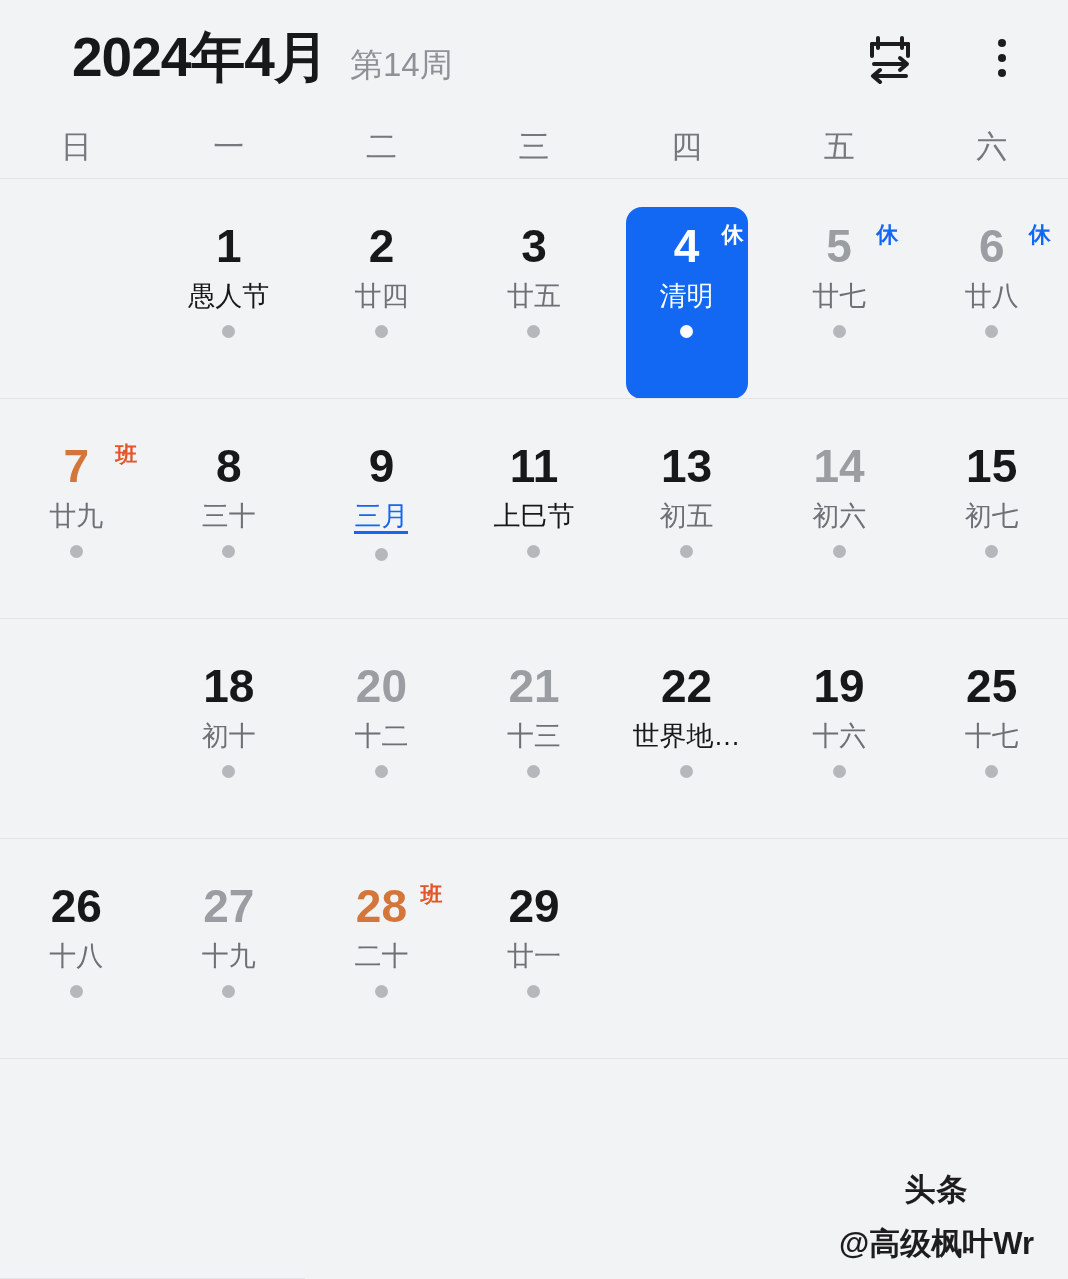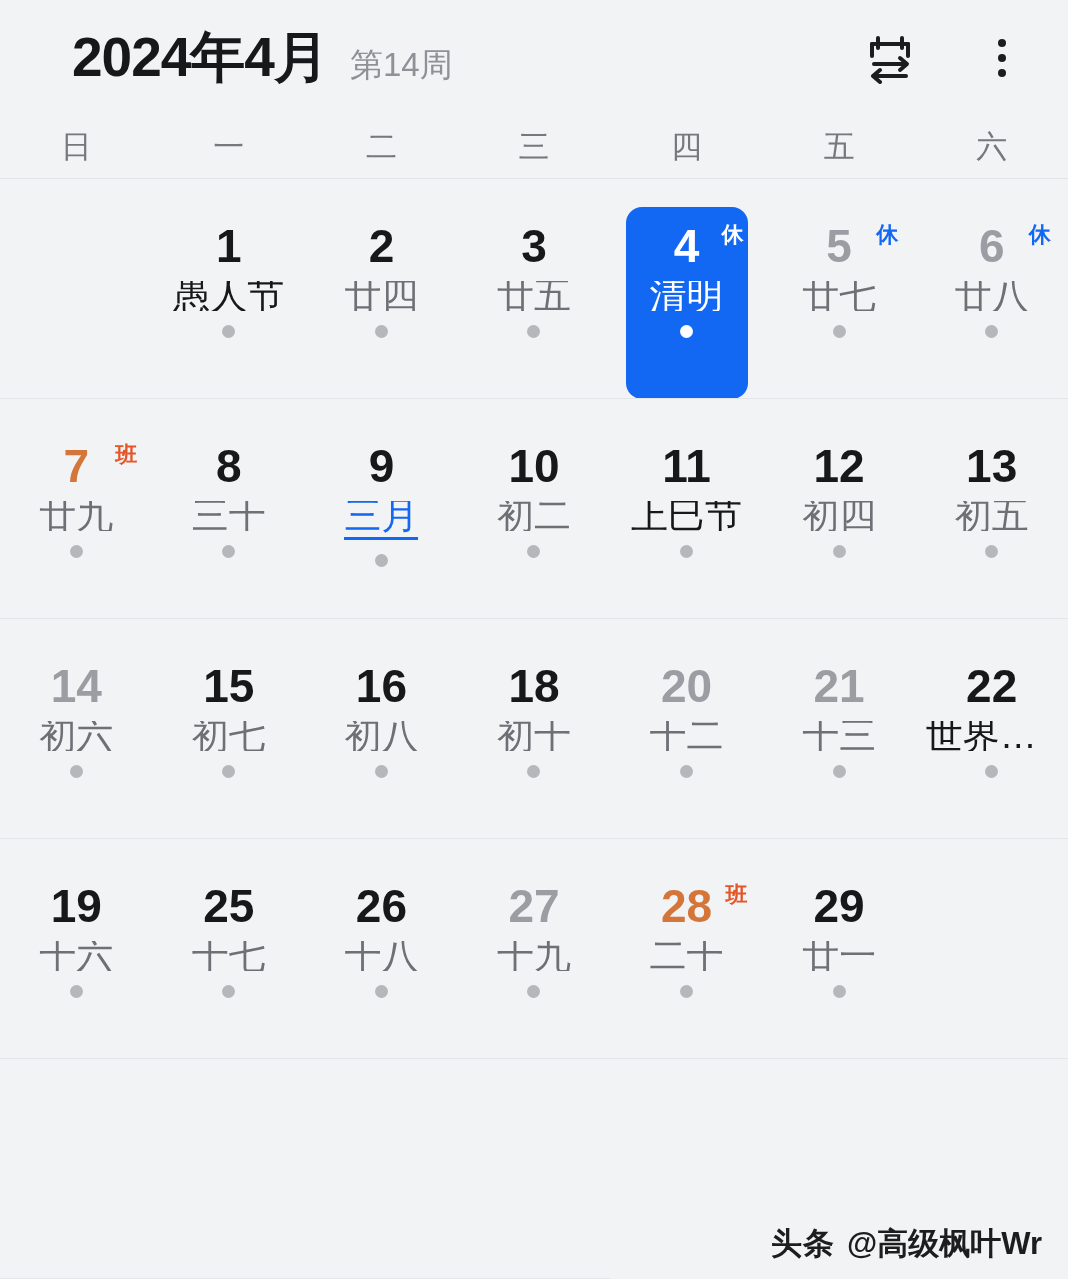--- a/index.html
+++ b/index.html
@@ -141,40 +141,40 @@
     color: #9a9da2;
     font-weight: bold;
   }
   .daynum.sel {
     color: #ffffff;
   }
   .daynum.workday {
     color: #d4763a;
   }
   .lunar {
-    font-size: 37px;
+    font-size: 27px;
     color: #6d7075;
     margin-top: 10px;
     line-height: 30px;
     max-width: 132px;
     white-space: nowrap;
     overflow: hidden;
     text-overflow: ellipsis;
     text-align: center;
   }
   .lunar.dark {
     color: #17181a;
   }
   .lunar.sel {
     color: #ffffff;
   }
   .lunar.accent {
     color: #1268f3;
     border-bottom: 3px solid #1268f3;
-    padding-bottom: 6px;
+    padding-bottom: 0;
   }
   .dot {
     width: 13px;
     height: 13px;
     border-radius: 50%;
     background: #b5b7bb;
     margin-top: 14px;
   }
   .dot.sel {
     background: #ffffff;
@@ -195,28 +195,29 @@
     right: 4px;
   }
   .badge.work {
     color: #e2562a;
     right: 0px;
   }
 
   
   .watermark {
     position: absolute;
-    right: 26px;
+    right: 34px;
     bottom: 14px;
     display: flex;
     align-items: center;
     gap: 12px;
     font-size: 31px;
     font-weight: bold;
     color: #1d1d1f;
+    flex-direction: column;
   }
   .wm-logo {
     font-size: 31px;
     font-weight: bold;
     color: #1d1d1f;
     letter-spacing: 1px;
   }
 </style>
 </head>
 <body>
@@ -335,44 +336,28 @@
       <div class="cell">
         <div class="cell-inner">
           <div class="daynum">9</div>
           <div class="lunar accent">三月</div>
           <div class="dot"></div>
         </div>
         <div class="row-sep"></div>
       </div>
       <div class="cell">
         <div class="cell-inner">
-          <div class="daynum">10</div>
-          <div class="lunar">初二</div>
-          <div class="dot"></div>
-        </div>
-        <div class="row-sep"></div>
-      </div>
-      <div class="cell">
-        <div class="cell-inner">
           <div class="daynum">11</div>
           <div class="lunar dark">上巳节</div>
           <div class="dot"></div>
         </div>
         <div class="row-sep"></div>
       </div>
       <div class="cell">
         <div class="cell-inner">
-          <div class="daynum">12</div>
-          <div class="lunar">初四</div>
-          <div class="dot"></div>
-        </div>
-        <div class="row-sep"></div>
-      </div>
-      <div class="cell">
-        <div class="cell-inner">
           <div class="daynum">13</div>
           <div class="lunar">初五</div>
           <div class="dot"></div>
         </div>
         <div class="row-sep"></div>
       </div>
       <div class="cell">
         <div class="cell-inner">
           <div class="daynum dim">14</div>
           <div class="lunar">初六</div>
@@ -382,25 +367,20 @@
       </div>
       <div class="cell">
         <div class="cell-inner">
           <div class="daynum">15</div>
           <div class="lunar">初七</div>
           <div class="dot"></div>
         </div>
         <div class="row-sep"></div>
       </div>
       <div class="cell">
-        <div class="cell-inner">
-          <div class="daynum">16</div>
-          <div class="lunar">初八</div>
-          <div class="dot"></div>
-        </div>
         <div class="row-sep"></div>
       </div>
       <div class="cell">
         <div class="cell-inner">
           <div class="daynum">18</div>
           <div class="lunar">初十</div>
           <div class="dot"></div>
         </div>
         <div class="row-sep"></div>
       </div>

